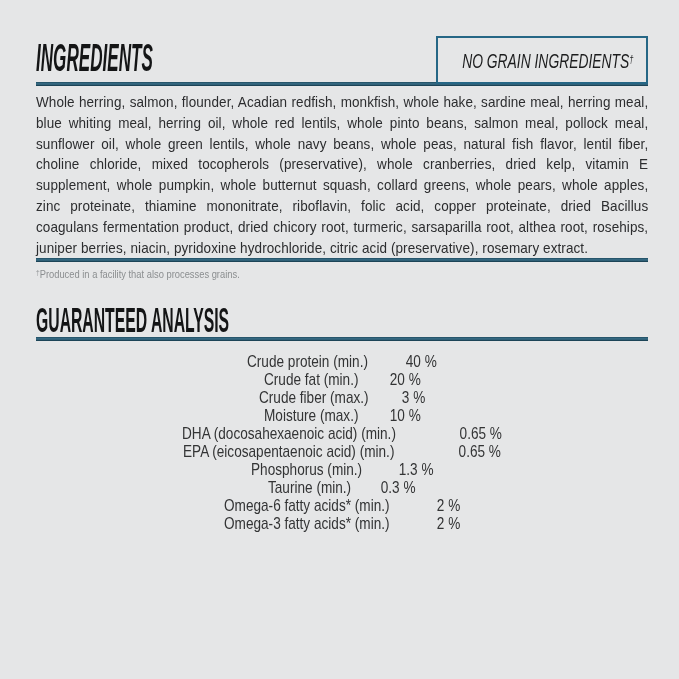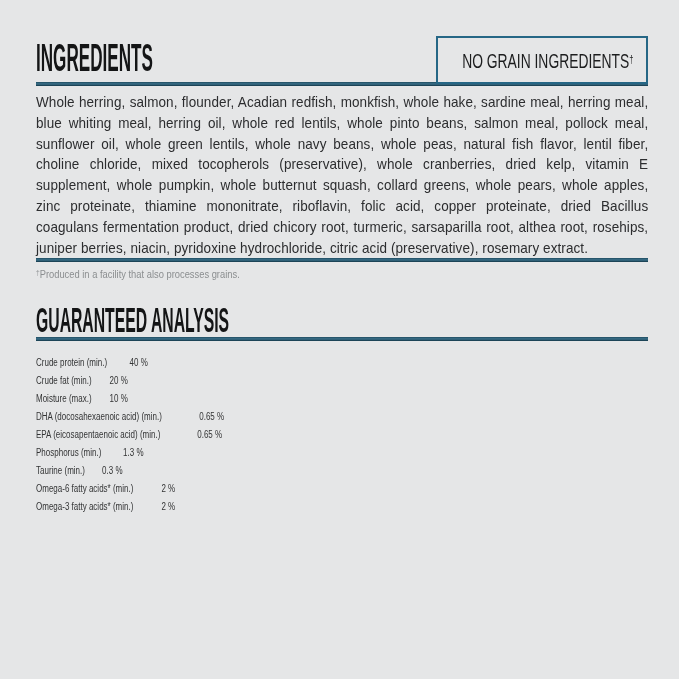--- a/index.html
+++ b/index.html
@@ -14,21 +14,21 @@
     position:relative;
     width:679px; height:679px;
     padding:34px 31px 0 36px;
   }
   
   .rule {
     height:4px;
     background:linear-gradient(180deg,#27566c 0%,#27566c 30%,#4a86a3 50%,#1c4457 72%,#1c4457 100%);
   }
   
-  .header-row { position:relative; height:48px; }
+  .header-row { position:relative; height:48px;font-style:italic; }
   .condensed-title {
     display:inline-block;
     white-space:nowrap;
     font-weight:700;
     color:#141516;
     transform:scaleX(0.45);
     transform-origin:left bottom;
     line-height:1;
   }
   .title-ingredients { position:absolute; left:0; bottom:5px; font-size:38px; }
@@ -58,23 +58,23 @@
   }
   
   .footnote { margin-top:6px; font-size:11px; color:#8b8e90; white-space:nowrap; }
   .footnote-inner {
     display:inline-block; transform:scaleX(0.85); transform-origin:left top;
   }
   .footnote-inner sup { font-size:0.7em; vertical-align:0.35em; }
   
   .table { margin-top:12px; }
   .row {
-    display:flex; justify-content:flex-start; align-items:center;
+    display:flex; justify-content:center; align-items:center;
     height:18px;
-    font-size:10px; color:#333435;
+    font-size:17px; color:#333435;
   }
   .row .label {
     display:inline-block; white-space:nowrap;
     transform:scaleX(0.8); transform-origin:left center;
   }
   .row .value {
     display:inline-block; white-space:nowrap;
     transform:scaleX(0.8); transform-origin:right center;
   }
 </style>
@@ -103,20 +103,24 @@
   <div class="row">
     <span class="label">Crude protein (min.)</span>
     <span class="value">40 %</span>
   </div>
 
   <div class="row">
     <span class="label">Crude fat (min.)</span>
     <span class="value">20 %</span>
   </div>
 
+  <div class="row">
+    <span class="label">Crude fiber (max.)</span>
+    <span class="value">3 %</span>
+  </div>
 
   <div class="row">
     <span class="label">Moisture (max.)</span>
     <span class="value">10 %</span>
   </div>
 
   <div class="row">
     <span class="label">DHA (docosahexaenoic acid) (min.)</span>
     <span class="value">0.65 %</span>
   </div>

